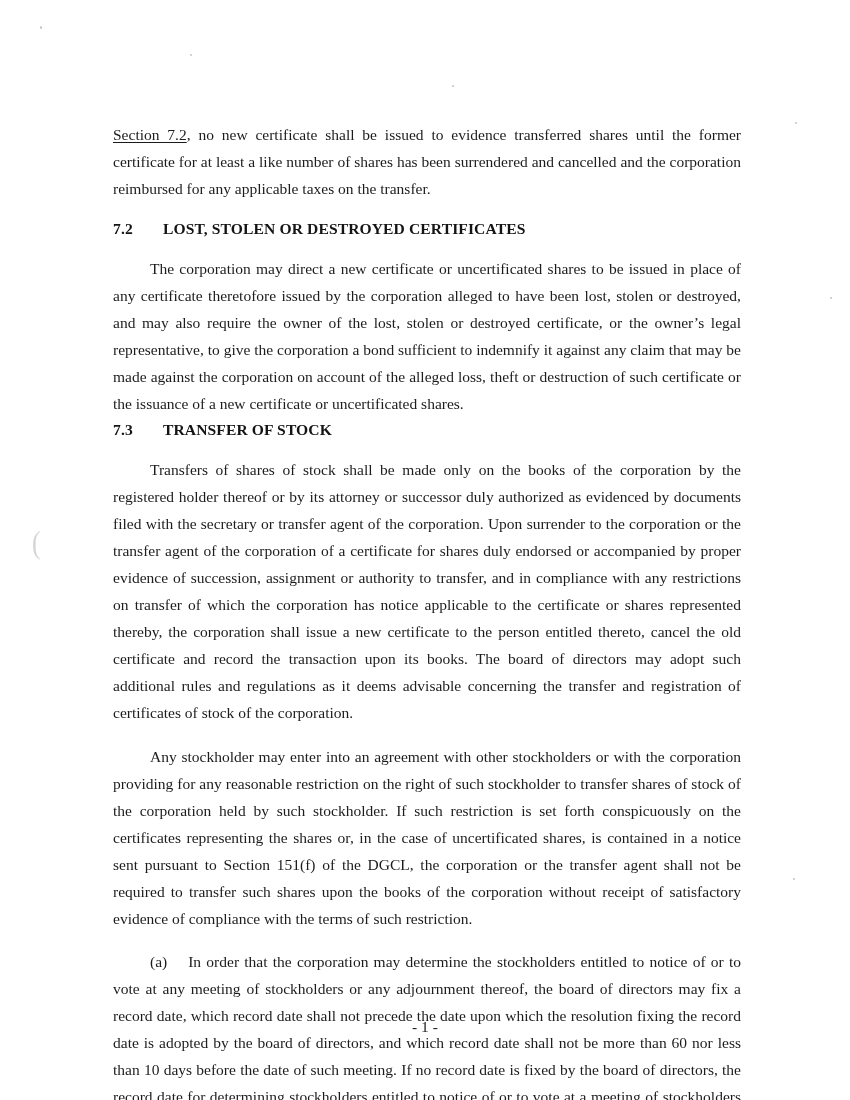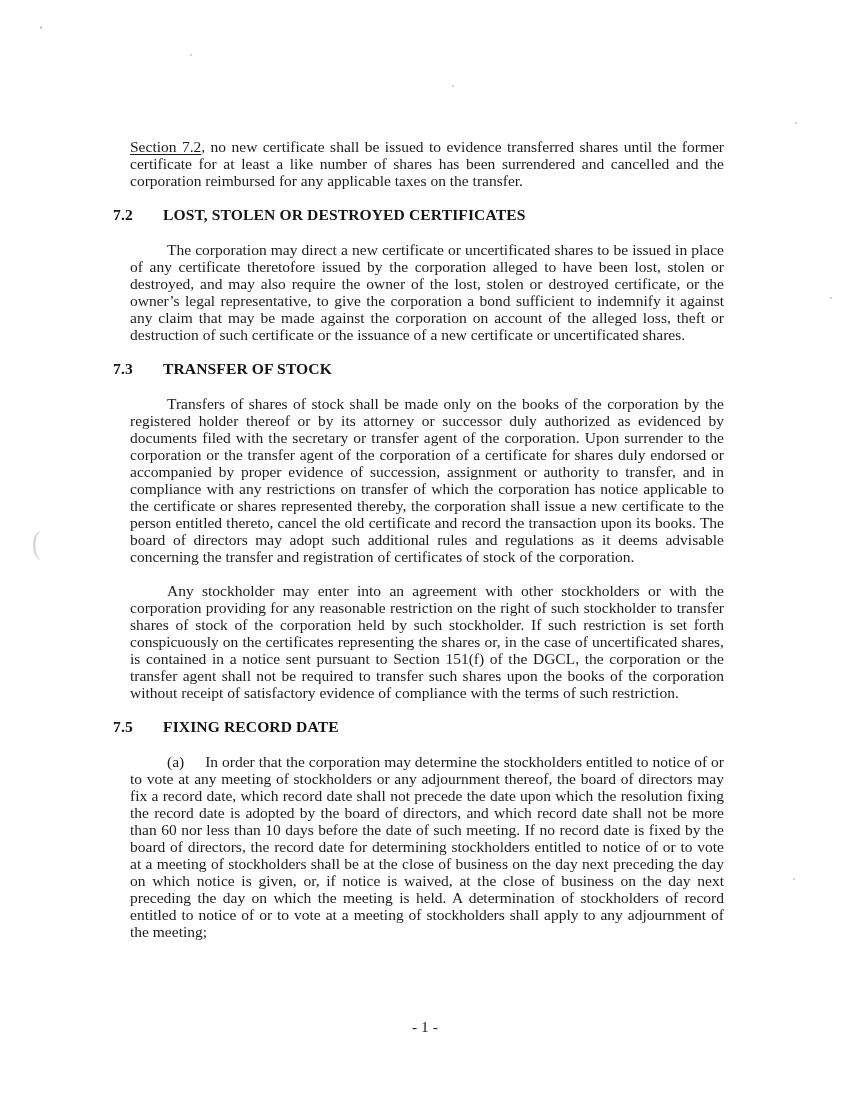--- a/index.html
+++ b/index.html
@@ -17,23 +17,23 @@
     font-family: "Liberation Serif", "DejaVu Serif", serif;
     color: #1c1c1c;
   }
   .content {
     position: absolute;
     left: 113px;
     top: 121px;
     width: 628px;
   }
   .para {
-    margin: 17px;
+    margin: 0;
     font-size: 15.5px;
-    line-height: 17px;
+    line-height: 27px;
     text-align: justify;
     color: #1c1c1c;
   }
   .para.indent {
     text-indent: 37px;
   }
   .u {
     text-decoration: underline;
     text-underline-offset: 2px;
   }
@@ -85,38 +85,34 @@
 </style>
 </head>
 <body>
 
 <div class="page">
 
   <div class="content">
 
     <p class="para"><span class="u">Section 7.2</span><span>, no new certificate shall be issued to evidence transferred shares until the former certificate for at least a like number of shares has been surrendered and cancelled and the corporation reimbursed for any applicable taxes on the transfer.</span></p>
 
-    <div class="heading" style="">
+    <div class="heading" style="margin-top:18px">
       <span class="num">7.2</span>
       <span class="title">LOST, STOLEN OR DESTROYED CERTIFICATES</span>
     </div>
     <p class="para indent" style="margin-top:16px">The corporation may direct a new certificate or uncertificated shares to be issued in place of any certificate theretofore issued by the corporation alleged to have been lost, stolen or destroyed, and may also require the owner of the lost, stolen or destroyed certificate, or the owner’s legal representative, to give the corporation a bond sufficient to indemnify it against any claim that may be made against the corporation on account of the alleged loss, theft or destruction of such certificate or the issuance of a new certificate or uncertificated shares.</p>
 
     <div class="heading" style="margin-top:4px">
       <span class="num">7.3</span>
       <span class="title">TRANSFER OF STOCK</span>
     </div>
     <p class="para indent" style="margin-top:17px">Transfers of shares of stock shall be made only on the books of the corporation by the registered holder thereof or by its attorney or successor duly authorized as evidenced by documents filed with the secretary or transfer agent of the corporation.  Upon surrender to the corporation or the transfer agent of the corporation of a certificate for shares duly endorsed or accompanied by proper evidence of succession, assignment or authority to transfer, and in compliance with any restrictions on transfer of which the corporation has notice applicable to the certificate or shares represented thereby, the corporation shall issue a new certificate to the person entitled thereto, cancel the old certificate and record the transaction upon its books.  The board of directors may adopt such additional rules and regulations as it deems advisable concerning the transfer and registration of certificates of stock of the corporation.</p>
 
     <p class="para indent" style="margin-top:17px">Any stockholder may enter into an agreement with other stockholders or with the corporation providing for any reasonable restriction on the right of such stockholder to transfer shares of stock of the corporation held by such stockholder.  If such restriction is set forth conspicuously on the certificates representing the shares or, in the case of uncertificated shares, is contained in a notice sent pursuant to Section 151(f) of the DGCL, the corporation or the transfer agent shall not be required to transfer such shares upon the books of the corporation without receipt of satisfactory evidence of compliance with the terms of such restriction.</p>
 
-    <div class="heading" style="margin-top:14px">
-      <span class="num">7.5</span>
-      <span class="title">FIXING RECORD DATE</span>
-    </div>
     <p class="para indent" style="margin-top:16px"><span class="sub-label">(a)</span><span>In order that the corporation may determine the stockholders entitled to notice of or to vote at any meeting of stockholders or any adjournment thereof, the board of directors may fix a record date, which record date shall not precede the date upon which the resolution fixing the record date is adopted by the board of directors, and which record date shall not be more than 60 nor less than 10 days before the date of such meeting.  If no record date is fixed by the board of directors, the record date for determining stockholders entitled to notice of or to vote at a meeting of stockholders shall be at the close of business on the day next preceding the day on which notice is given, or, if notice is waived, at the close of business on the day next preceding the day on which the meeting is held.  A determination of stockholders of record entitled to notice of or to vote at a meeting of stockholders shall apply to any adjournment of the meeting;</span></p>
 
   </div>
 
   <div class="margin-mark">(</div>
   <div class="speck s1"></div>
   <div class="speck s2"></div>
   <div class="speck s3"></div>
   <div class="speck s4"></div>
   <div class="speck s5"></div>

